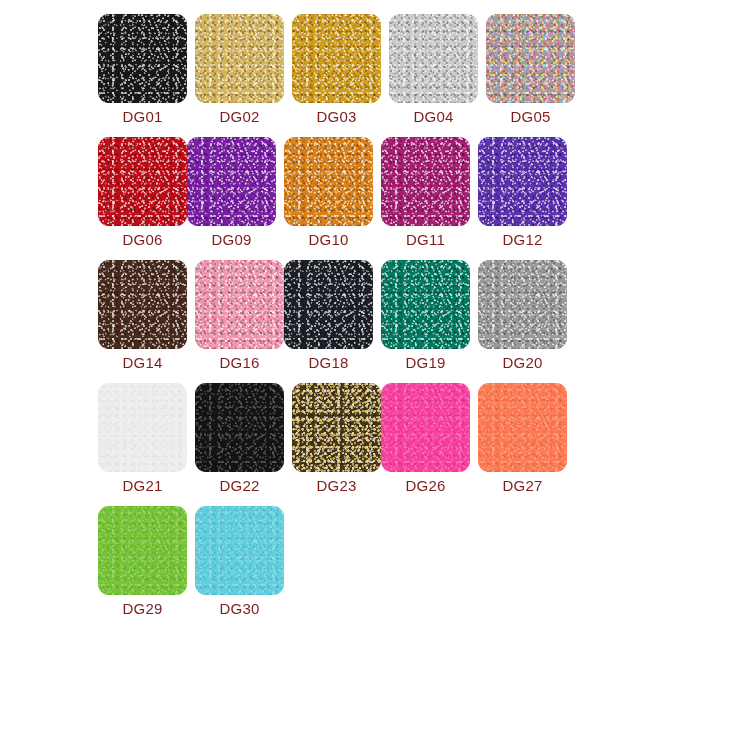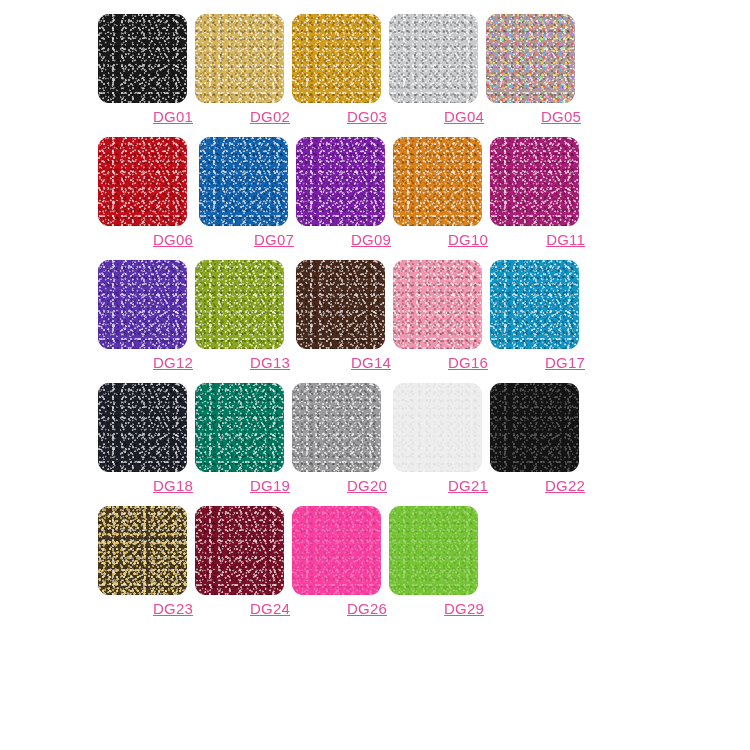--- a/index.html
+++ b/index.html
@@ -32,21 +32,21 @@
   }
 
   .swatch-cell {
     width: 89px;
     height: 89px;
     margin-right: 8px;
     margin-bottom: 34px;
     position: relative;
   }
   .swatch-cell:nth-child(6n) {
-    margin-right: 12px;
+    margin-right: 0;
   }
 
   .swatch-chip {
     width: 89px;
     height: 89px;
     border-radius: 11px;
     position: relative;
     overflow: hidden;
     background-color: #888;
   }
@@ -122,27 +122,26 @@
     pointer-events: none;
     background-size: 9px 9px, 12px 12px, 7px 7px, 14px 14px, 10px 10px, 8px 8px;
     opacity: .95;
   }
 
   .swatch-label {
     position: absolute;
     left: -6px;
     right: -6px;
     top: 93px;
-    text-align: right;
+    text-align: center;
     font-size: 15px;
     line-height: 20px;
-    color: #ec4899;
+    color: #7f1d1d;
     letter-spacing: .2px;
     white-space: nowrap;
-    text-decoration: underline;
   }
 </style>
 <style>.swatch-chip.soft-matte::before{opacity:.18}.swatch-chip.soft-matte::after{opacity:.10}</style><style>.swatch-chip.semi-matte::before{opacity:.32}.swatch-chip.semi-matte::after{opacity:.26}</style></head>
 <body>
 
 <div id="chart-root">
   <div class="swatch-grid">
       <div class="swatch-cell">
         <div class="swatch-chip" style="background-color: rgb(26, 26, 26);"></div>
         <div class="swatch-label">DG01</div>
@@ -163,54 +162,42 @@
         <div class="swatch-chip holo" style="background-color: rgb(176, 154, 150);">
           <div class="holo-layer"></div>
         </div>
         <div class="swatch-label">DG05</div>
       </div>
       <div class="swatch-cell">
         <div class="swatch-chip" style="background-color: rgb(193, 13, 24);"></div>
         <div class="swatch-label">DG06</div>
       </div>
       <div class="swatch-cell">
-        <div class="swatch-chip" style="background-color: rgb(17, 99, 176);"></div>
-        <div class="swatch-label">DG07</div>
-      </div>
-      <div class="swatch-cell">
         <div class="swatch-chip" style="background-color: rgb(123, 31, 168);"></div>
         <div class="swatch-label">DG09</div>
       </div>
       <div class="swatch-cell">
         <div class="swatch-chip" style="background-color: rgb(217, 128, 26);"></div>
         <div class="swatch-label">DG10</div>
       </div>
       <div class="swatch-cell">
         <div class="swatch-chip" style="background-color: rgb(168, 30, 116);"></div>
         <div class="swatch-label">DG11</div>
       </div>
       <div class="swatch-cell">
         <div class="swatch-chip" style="background-color: rgb(91, 50, 176);"></div>
         <div class="swatch-label">DG12</div>
       </div>
       <div class="swatch-cell">
-        <div class="swatch-chip" style="background-color: rgb(138, 166, 31);"></div>
-        <div class="swatch-label">DG13</div>
-      </div>
-      <div class="swatch-cell">
         <div class="swatch-chip" style="background-color: rgb(74, 42, 28);"></div>
         <div class="swatch-label">DG14</div>
       </div>
       <div class="swatch-cell">
         <div class="swatch-chip" style="background-color: rgb(242, 148, 173);"></div>
         <div class="swatch-label">DG16</div>
-      </div>
-      <div class="swatch-cell">
-        <div class="swatch-chip" style="background-color: rgb(18, 148, 196);"></div>
-        <div class="swatch-label">DG17</div>
       </div>
       <div class="swatch-cell">
         <div class="swatch-chip" style="background-color: rgb(29, 32, 40);"></div>
         <div class="swatch-label">DG18</div>
       </div>
       <div class="swatch-cell">
         <div class="swatch-chip" style="background-color: rgb(1, 122, 98);"></div>
         <div class="swatch-label">DG19</div>
       </div>
       <div class="swatch-cell">
@@ -225,25 +212,29 @@
         <div class="swatch-chip semi-matte" style="background-color: rgb(20, 20, 20);"></div>
         <div class="swatch-label">DG22</div>
       </div>
       <div class="swatch-cell">
         <div class="swatch-chip fleck" style="background-color: rgb(74, 58, 28);">
           <div class="fleck-layer" style="background-image: radial-gradient(circle at 18% 14%, rgba(235, 205, 120, 0.95) 0px, rgba(235, 205, 120, 0.95) 1.1px, transparent 1.5px), radial-gradient(circle at 47% 29%, rgba(205, 170, 85, 0.95) 0px, rgba(205, 170, 85, 0.95) 1.1px, transparent 1.5px), radial-gradient(circle at 72% 11%, rgba(250, 225, 150, 0.95) 0px, rgba(250, 225, 150, 0.95) 1.1px, transparent 1.5px), radial-gradient(circle at 31% 63%, rgba(215, 180, 100, 0.95) 0px, rgba(215, 180, 100, 0.95) 1.1px, transparent 1.5px), radial-gradient(circle at 64% 76%, rgba(240, 215, 135, 0.95) 0px, rgba(240, 215, 135, 0.95) 1.1px, transparent 1.5px), radial-gradient(circle at 89% 52%, rgba(200, 165, 80, 0.95) 0px, rgba(200, 165, 80, 0.95) 1.1px, transparent 1.5px);"></div>
         </div>
         <div class="swatch-label">DG23</div>
       </div>
       <div class="swatch-cell">
-        <div class="swatch-chip" style="background-color: rgb(122, 15, 40);"></div>
-        <div class="swatch-label">DG24</div>
-      </div>
-      <div class="swatch-cell">
         <div class="swatch-chip semi-matte" style="background-color: rgb(250, 63, 160);"></div>
         <div class="swatch-label">DG26</div>
       </div>
       <div class="swatch-cell">
+        <div class="swatch-chip semi-matte" style="background-color: rgb(255, 122, 82);"></div>
+        <div class="swatch-label">DG27</div>
+      </div>
+      <div class="swatch-cell">
         <div class="swatch-chip semi-matte" style="background-color: rgb(117, 196, 51);"></div>
         <div class="swatch-label">DG29</div>
       </div>
+      <div class="swatch-cell">
+        <div class="swatch-chip semi-matte" style="background-color: rgb(95, 207, 224);"></div>
+        <div class="swatch-label">DG30</div>
+      </div>
     </div>
 </div>
 
 </body></html>

